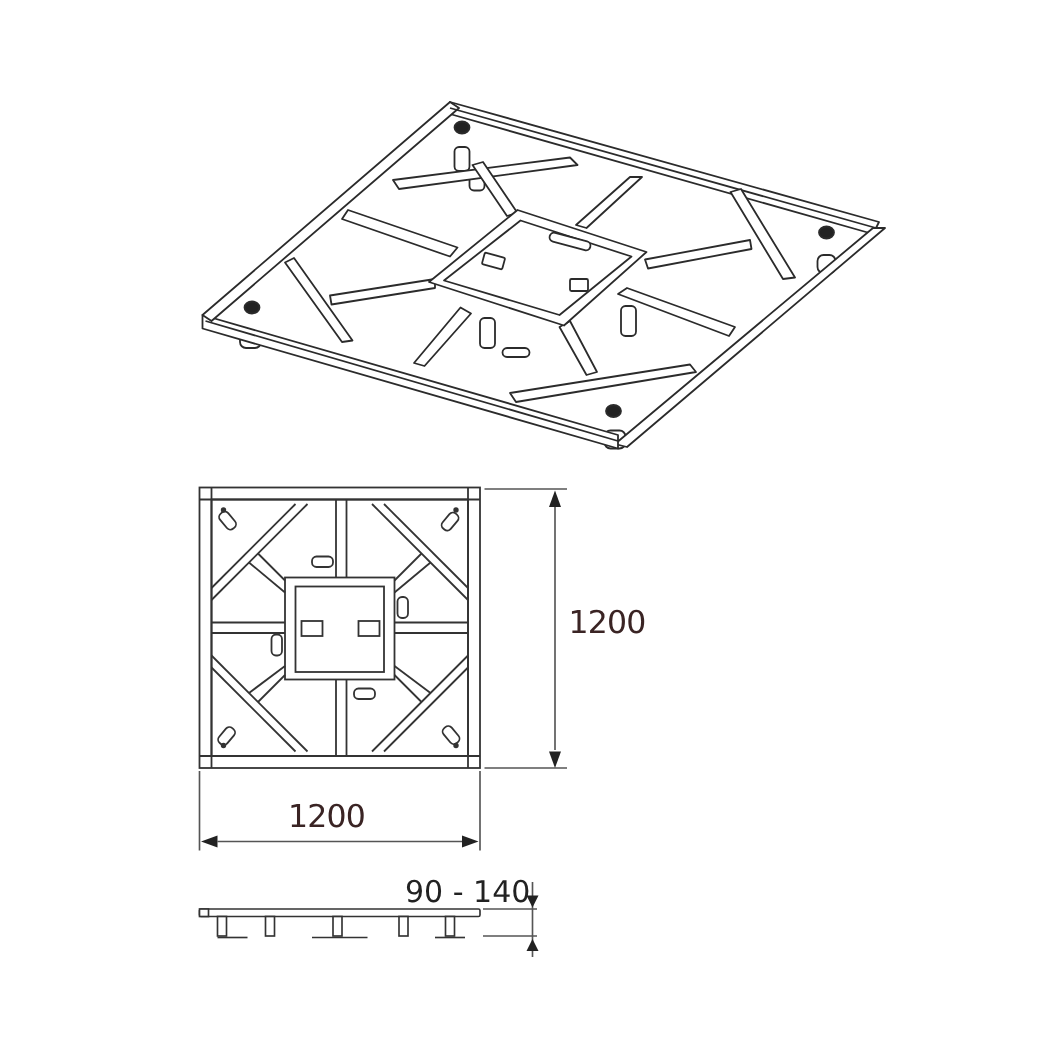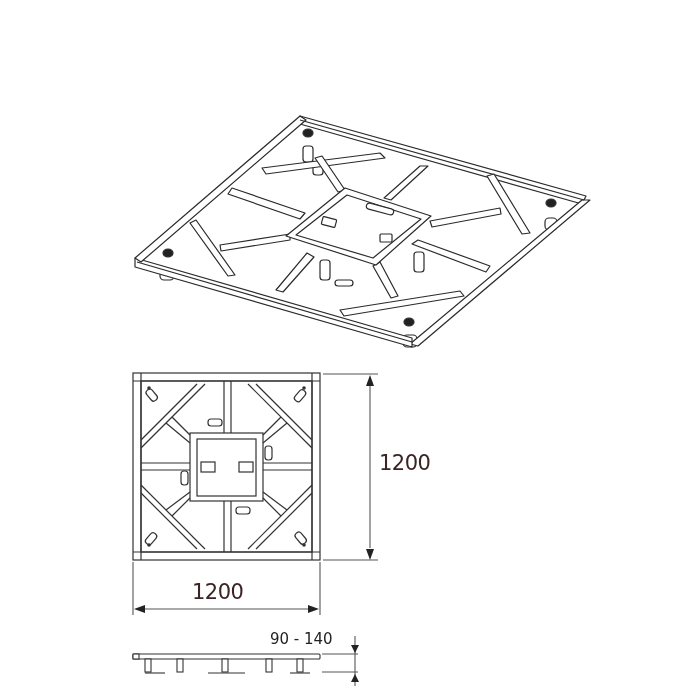--- a/index.html
+++ b/index.html
@@ -1,21 +1,21 @@
 <!DOCTYPE html>
 <html><head>
 <meta charset="utf-8">
 <style>
   html, body { margin: 0; padding: 0; background: #ffffff; }
   body { width: 700px; height: 700px; position: relative; overflow: hidden;
          font-family: "DejaVu Sans", "Liberation Sans", sans-serif; }
-  #stage { position: absolute; left: 0; top: 0; width: 700px; height: 492px; margin-top: 48px; }
+  #stage { position: absolute; left: 0; top: 0; width: 700px; height: 492px; }
   .dim-label { position: absolute; color: #3a2424; font-family: "DejaVu Sans", sans-serif; white-space: nowrap; }
   .dim-big { font-size: 21px; letter-spacing: -0.5px; }
-  .dim-small { font-size: 15px; color: #222; }
+  .dim-small { font-size: 20px; color: #222; }
 </style>
 </head>
 <body>
 
 <div id="stage">
 
   <svg width="700" height="700" viewBox="0 0 700 700" xmlns="http://www.w3.org/2000/svg">
     <defs>
       <marker id="arr" markerWidth="10" markerHeight="8" refX="9" refY="4" orient="auto" markerUnits="userSpaceOnUse">
         <path d="M0,0 L10,4 L0,8 Z" fill="#222"></path>

